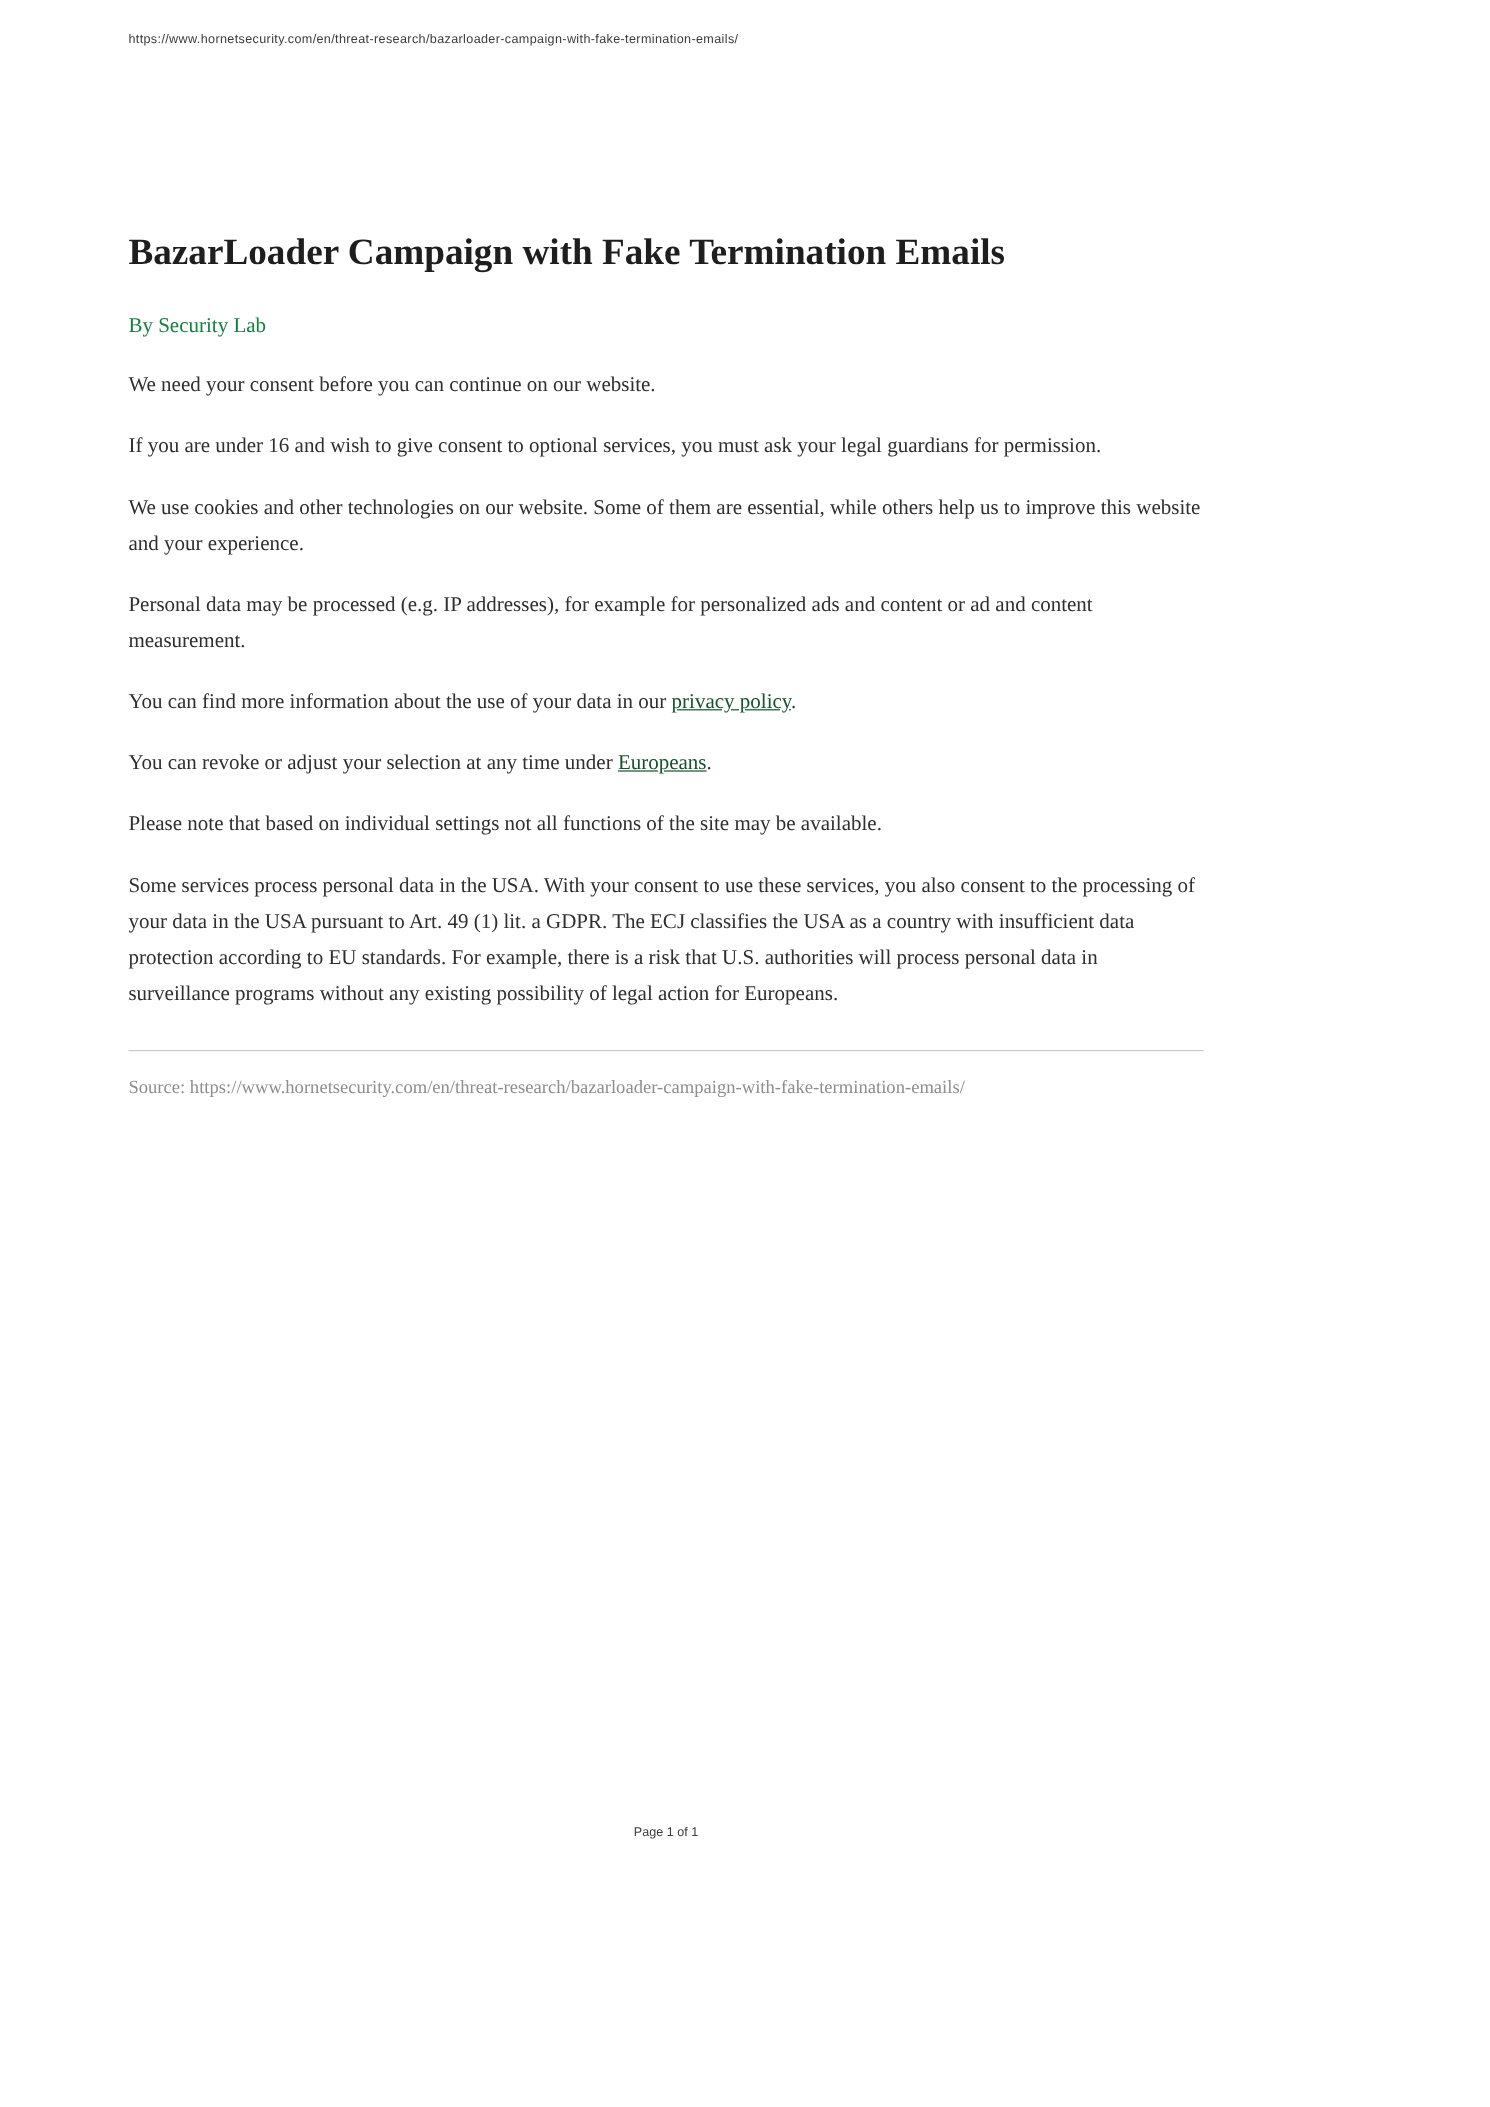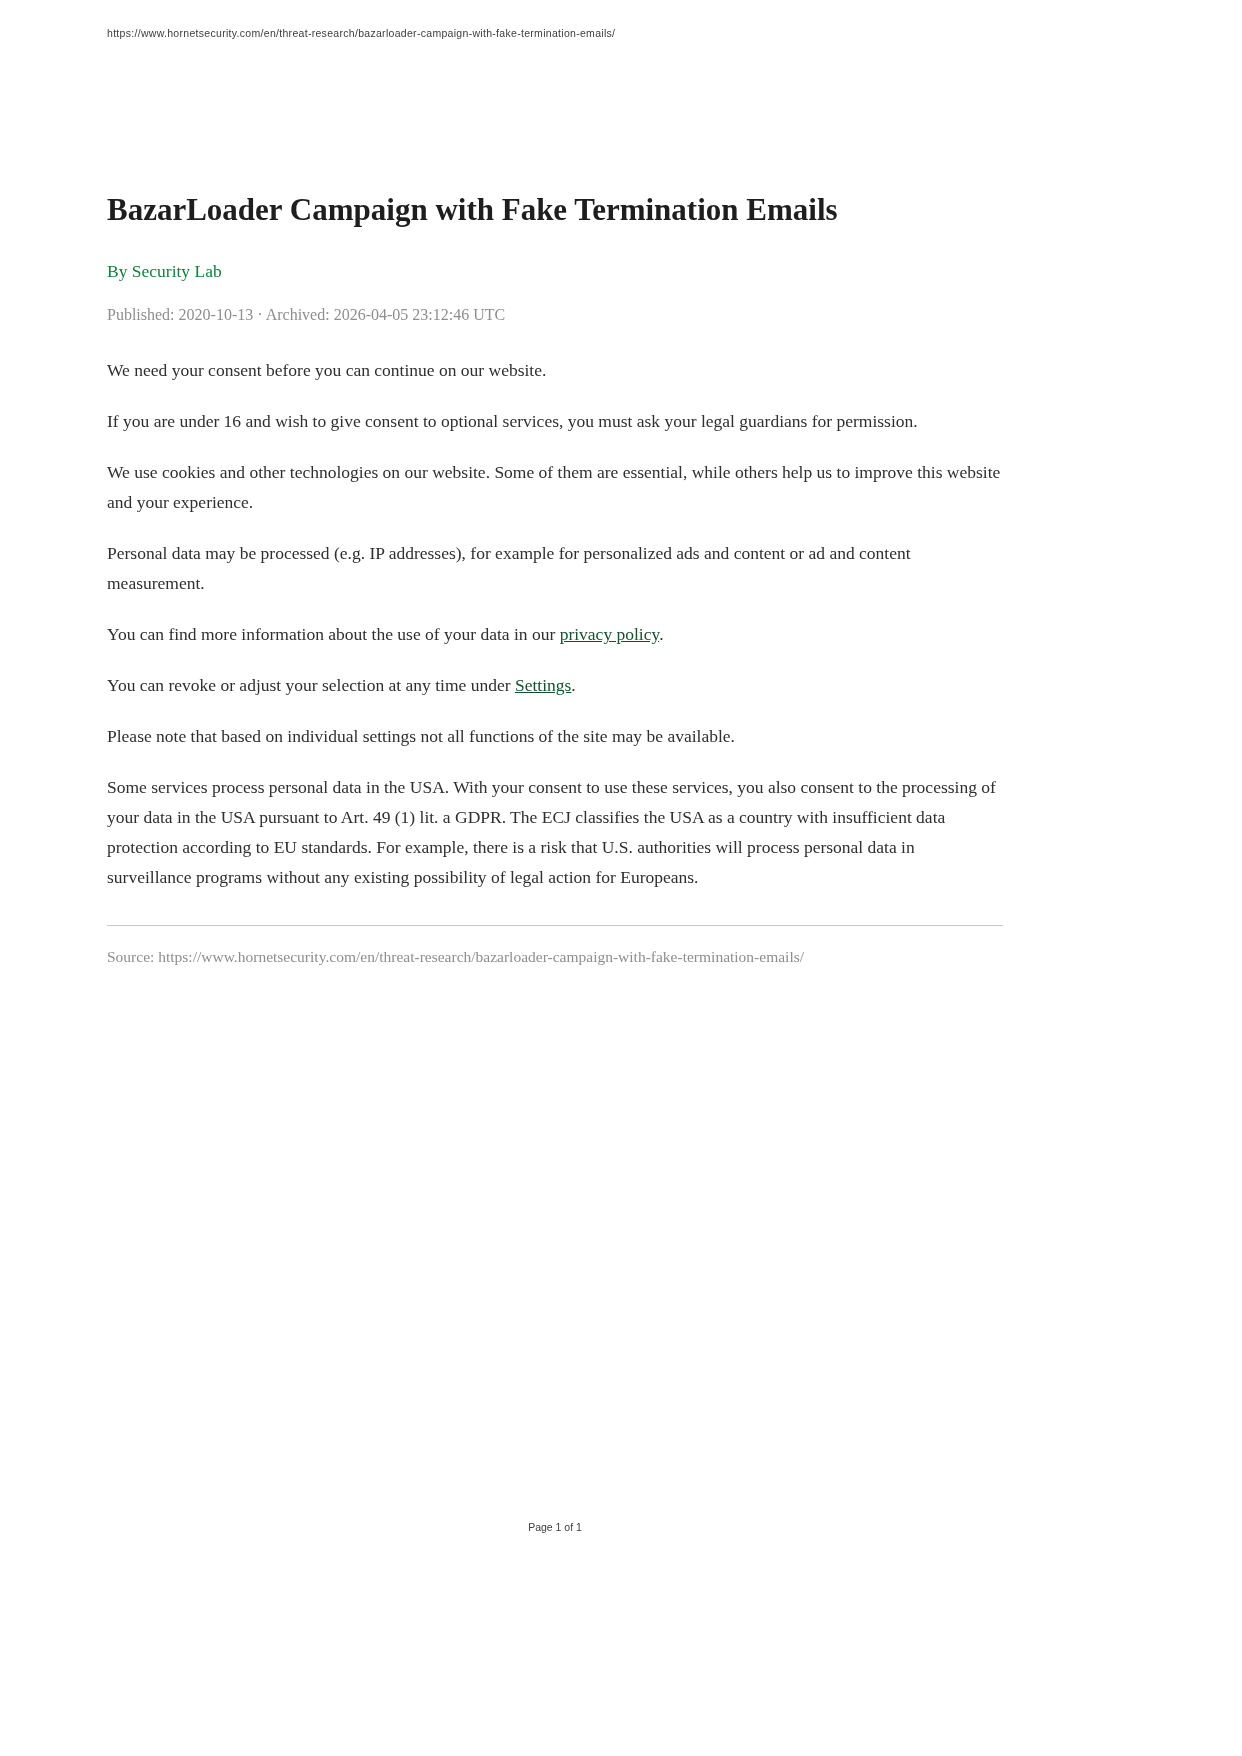--- a/index.html
+++ b/index.html
@@ -88,34 +88,33 @@
 <body>
 
 <div class="print-header">https://www.hornetsecurity.com/en/threat-research/bazarloader-campaign-with-fake-termination-emails/</div>
 
 <div class="content">
 
   <h1 class="title">BazarLoader Campaign with Fake Termination Emails</h1>
 
   <p class="byline">By Security Lab</p>
 
-  <p class="meta">Published: 2020-10-13 · Archived: 2026-04-05 23:12:46 UTC</p>
 
   <p class="para"><span>We need your consent before you can continue on our website.</span></p>
 
   <p class="para"><span>If you are under 16 and wish to give consent to optional services, you must ask your legal guardians for permission.</span></p>
 
   <p class="para"><span>We use cookies and other technologies on our website. Some of them are essential, while others help us to improve this website and your experience.</span></p>
 
   <p class="para"><span>Personal data may be processed (e.g. IP addresses), for example for personalized ads and content or ad and content measurement.</span></p>
 
   <p class="para"><span>You can find more information about the use of your data in our </span><a href="#" class="link">privacy policy</a><span>.</span></p>
 
 
-  <p class="para"><span>You can revoke or adjust your selection at any time under </span><a href="#" class="link">Settings</a><span>.</span></p>
+  <p class="para"><span>You can revoke or adjust your selection at any time under </span><a href="#" class="link">Europeans</a><span>.</span></p>
 
   <p class="para"><span>Please note that based on individual settings not all functions of the site may be available.</span></p>
 
   <p class="para"><span>Some services process personal data in the USA. With your consent to use these services, you also consent to the processing of your data in the USA pursuant to Art. 49 (1) lit. a GDPR. The ECJ classifies the USA as a country with insufficient data protection according to EU standards. For example, there is a risk that U.S. authorities will process personal data in surveillance programs without any existing possibility of legal action for Europeans.</span></p>
 
   <hr class="divider">
 
   <p class="source">Source: https://www.hornetsecurity.com/en/threat-research/bazarloader-campaign-with-fake-termination-emails/</p>
 
 </div>

